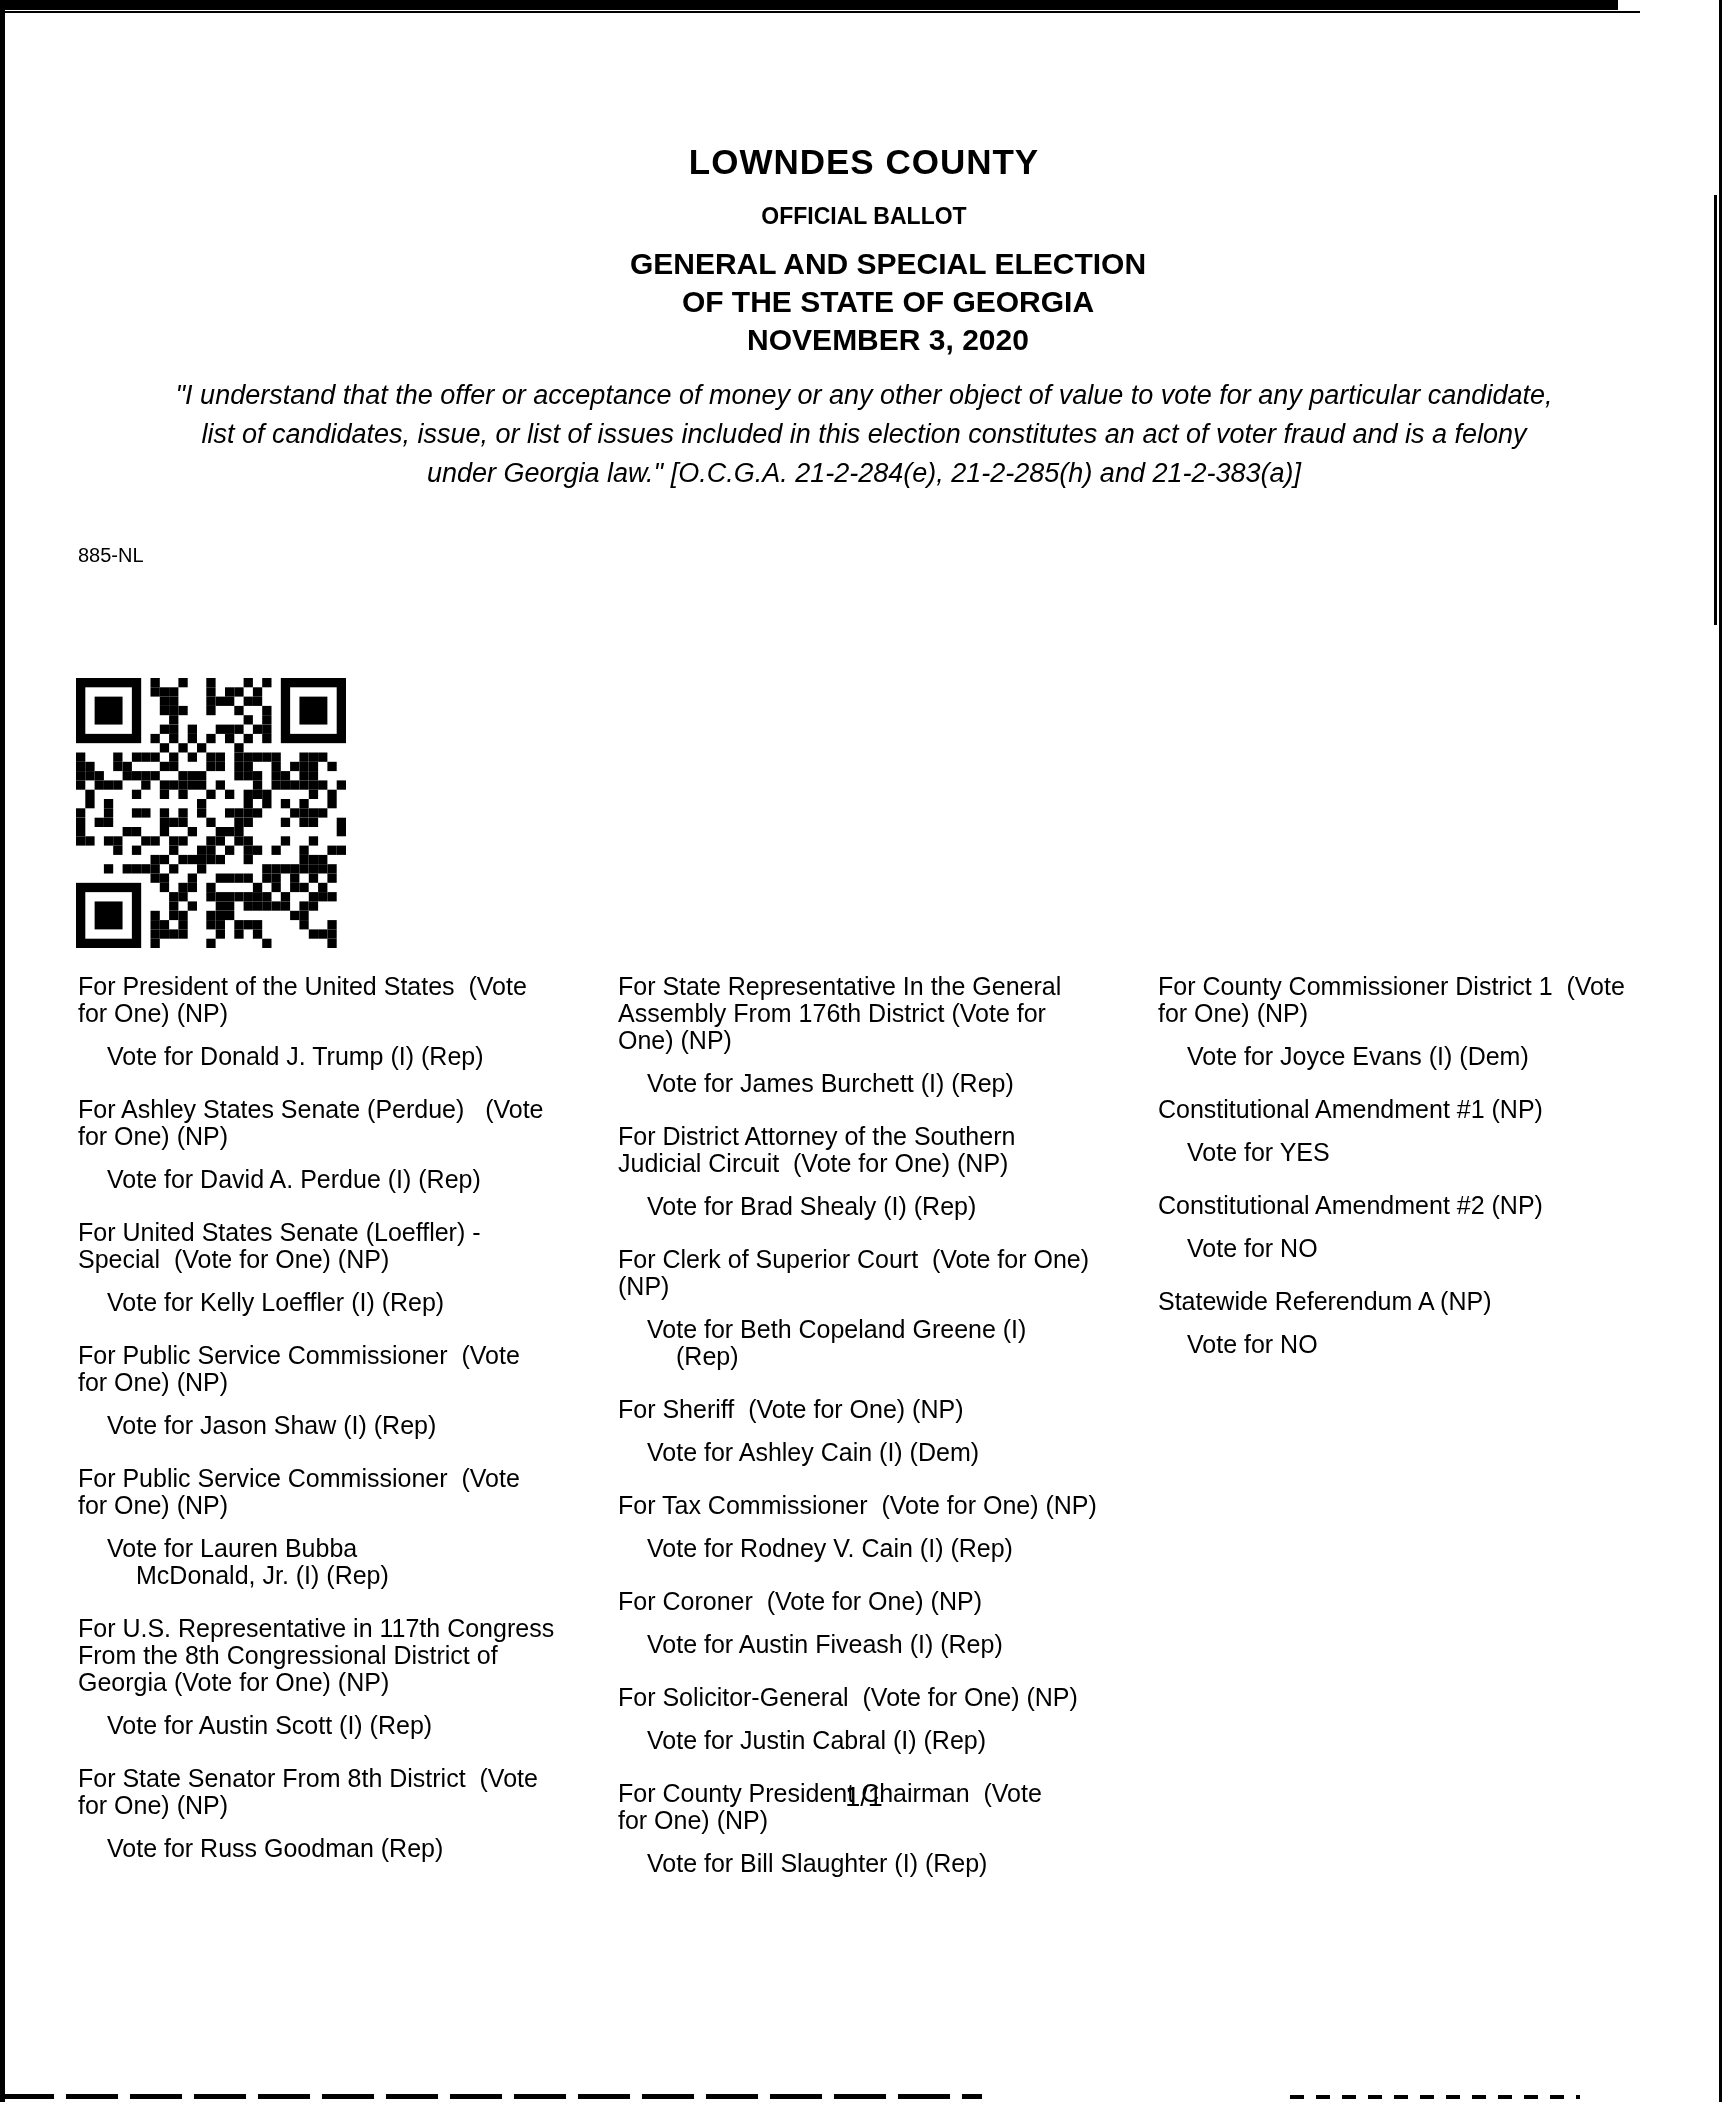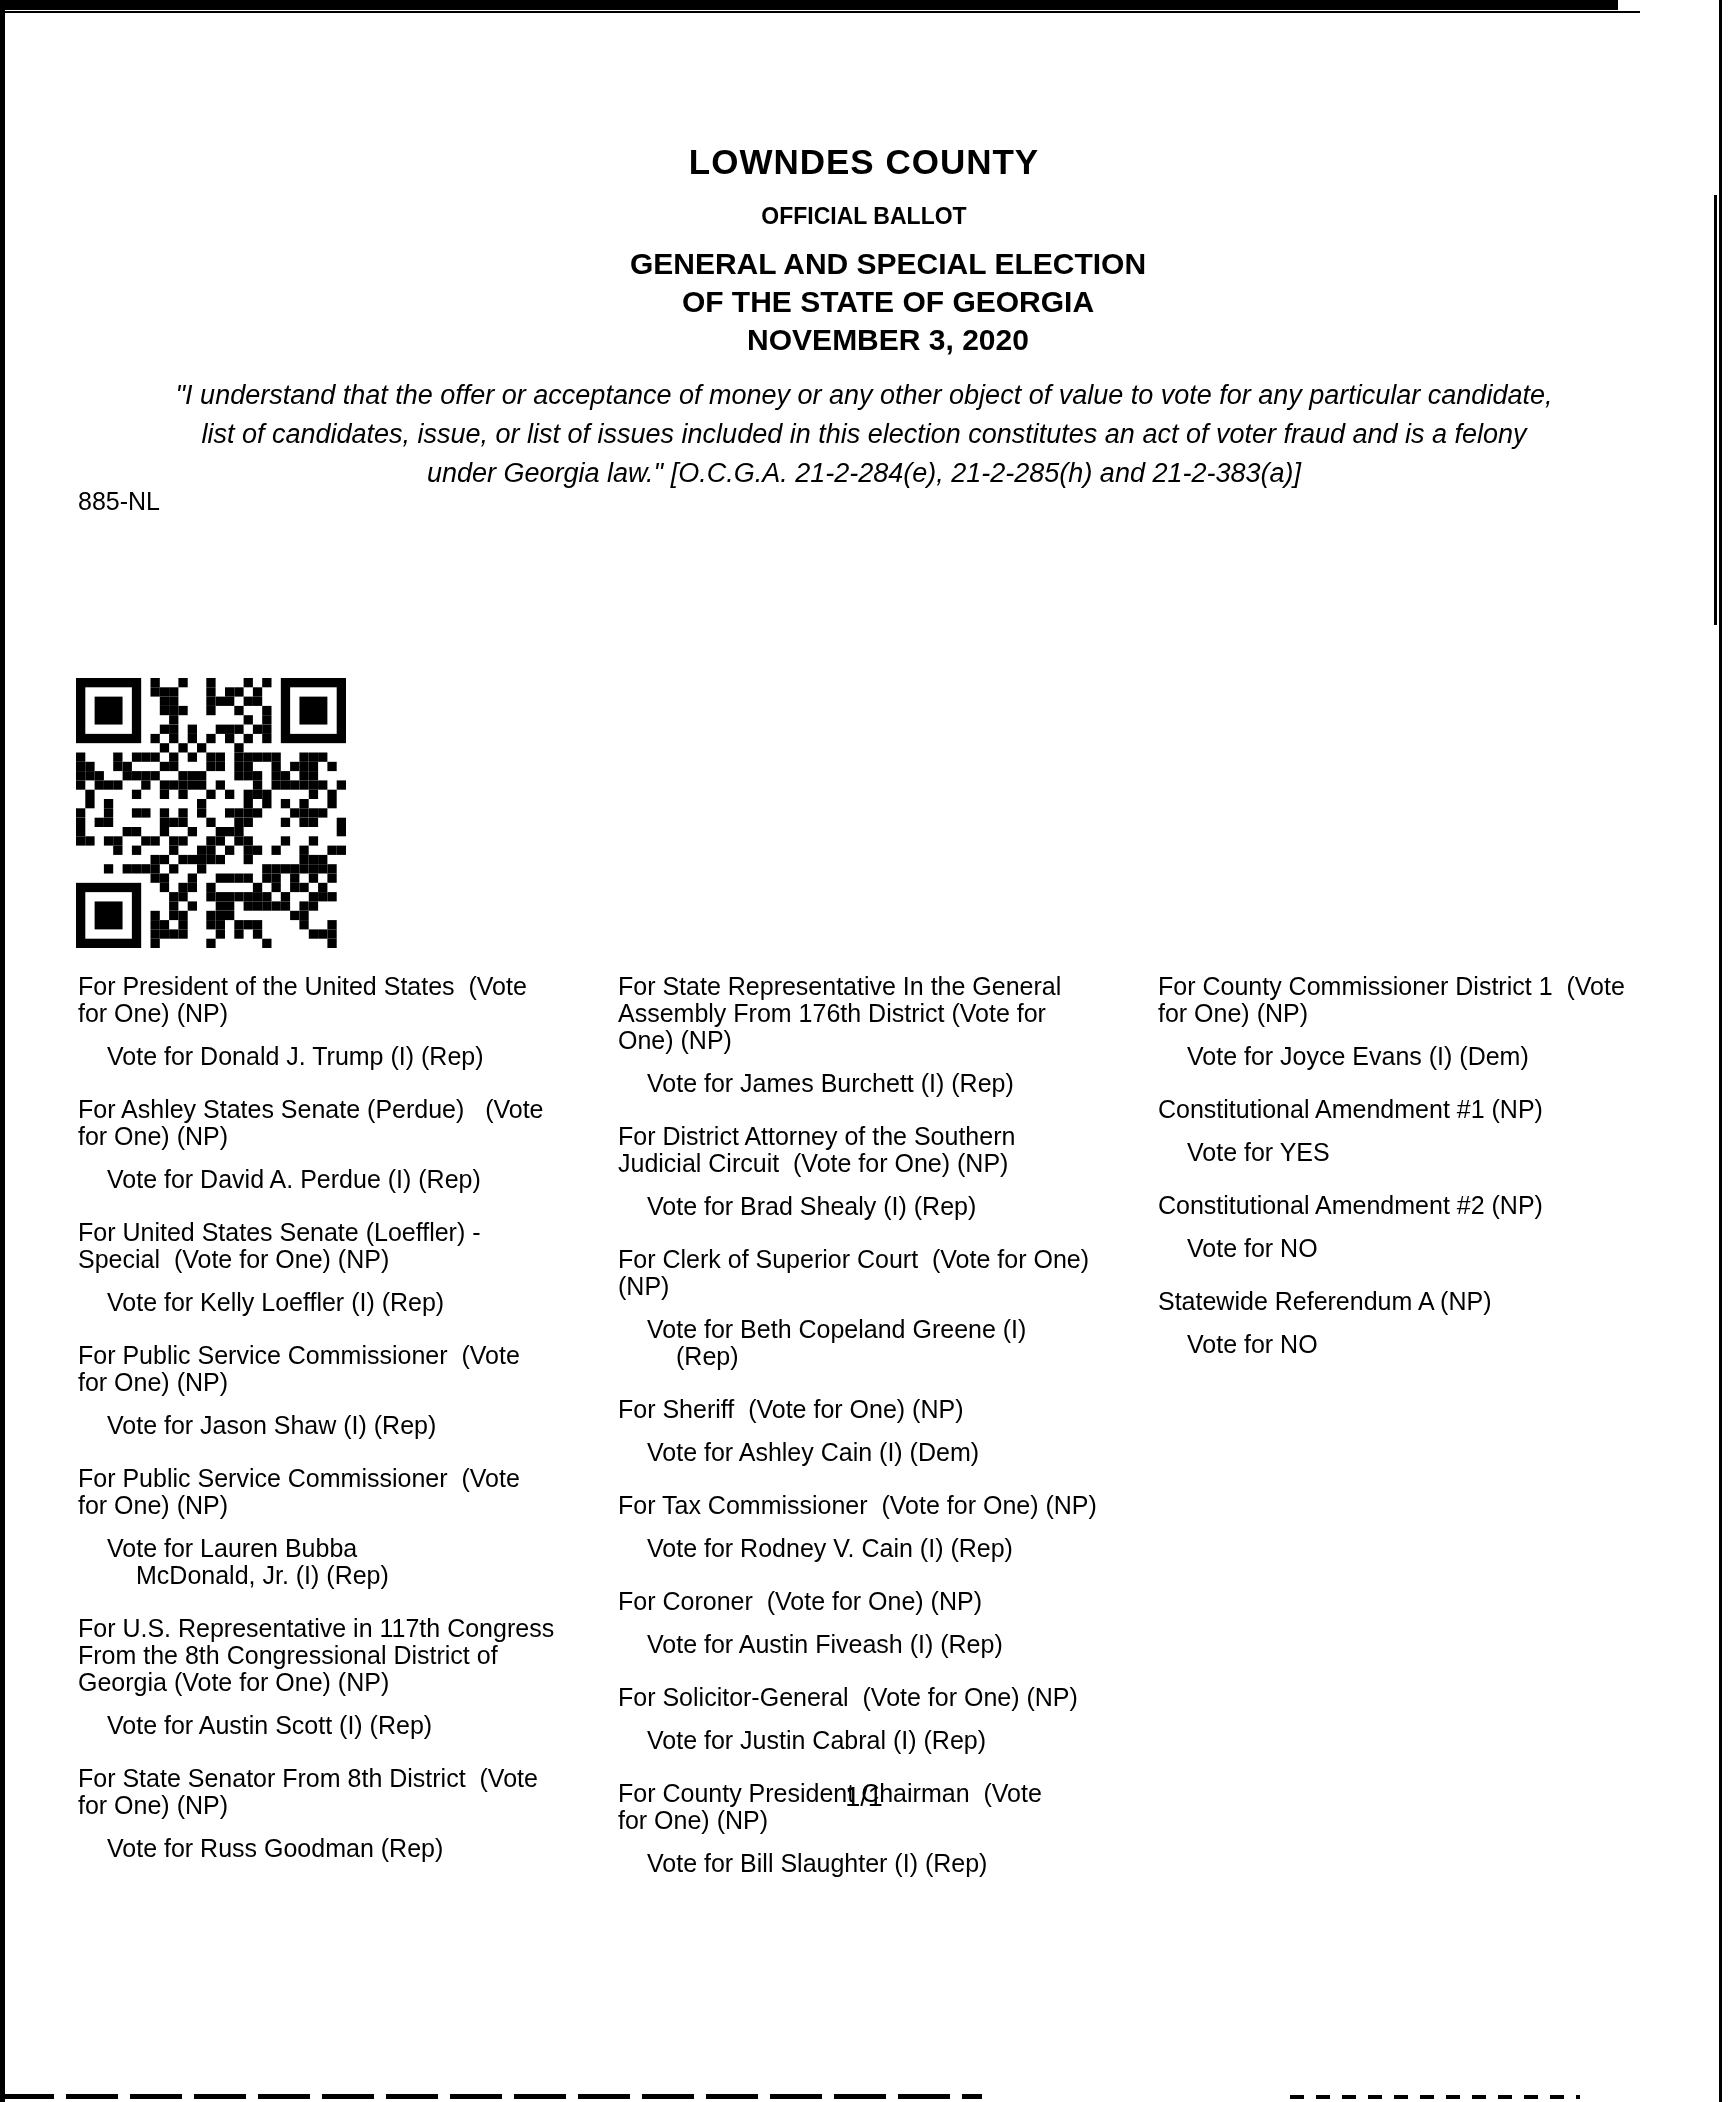--- a/index.html
+++ b/index.html
@@ -27,21 +27,21 @@
   .h-county{font-size:35px;line-height:40px;letter-spacing:1px;margin-bottom:17px;}
   .h-official{font-size:23px;line-height:34px;margin-bottom:12px;}
   .h-line{font-size:30px;line-height:38px;margin-left:48px;}
 
   .fraud-notice{
     position:absolute;top:376px;left:34px;width:1660px;
     text-align:center;font-style:italic;font-size:27px;line-height:39px;
     white-space:pre-wrap;
   }
 
-  .ballot-code{position:absolute;top:487px;left:78px;font-size:25px;}
+  .ballot-code{position:absolute;top:544px;left:78px;font-size:20px;}
 
   .qr{position:absolute;top:678px;left:76px;width:270px;height:270px;}
   .qr svg{display:block;}
 
   
   .columns{position:absolute;top:973px;left:0;width:1728px;}
   .col{position:absolute;top:0;font-size:25px;line-height:27px;}
   .col-1{left:78px;width:535px;}
   .col-2{left:618px;width:535px;}
   .col-3{left:1158px;width:572px;}

